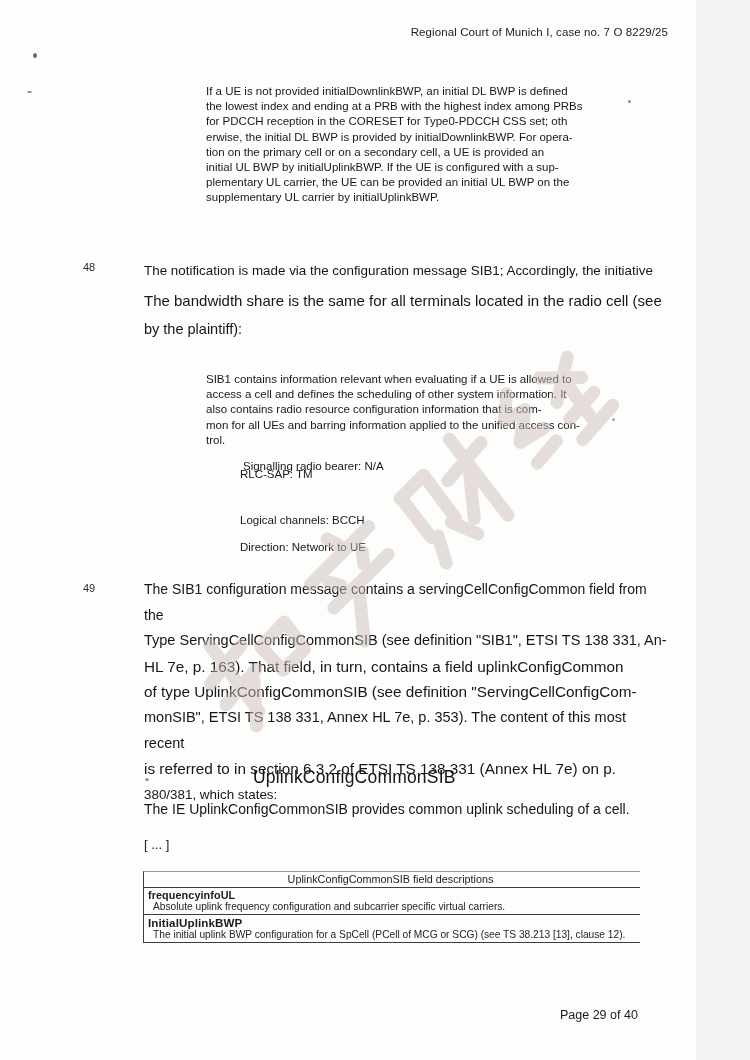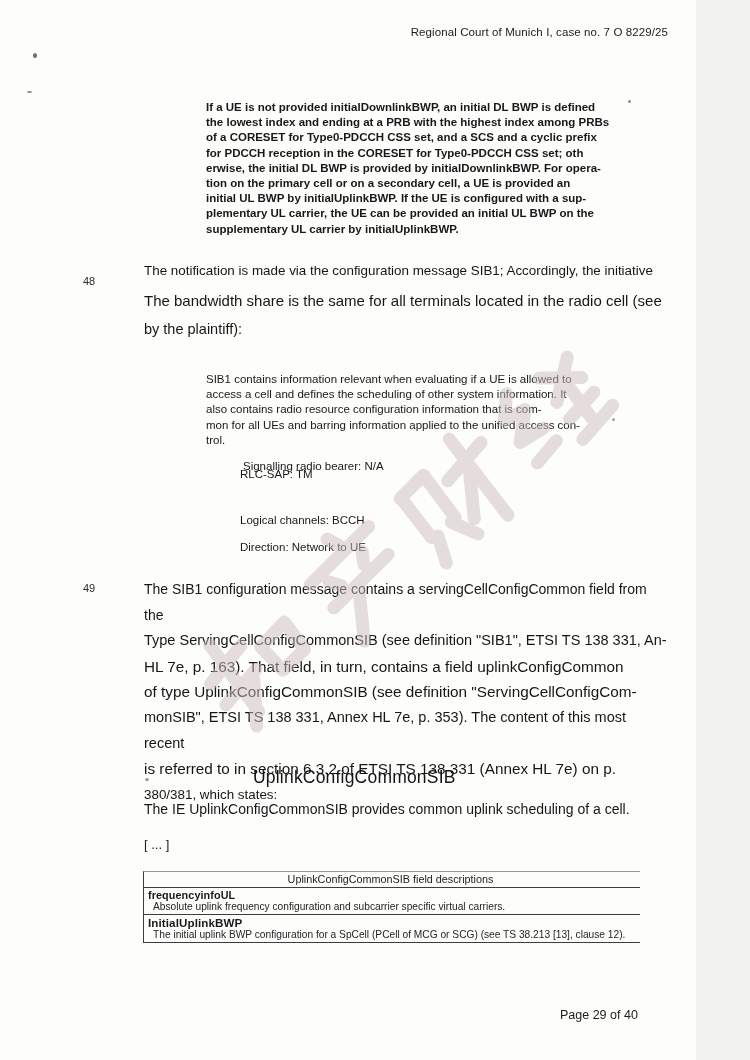--- a/index.html
+++ b/index.html
@@ -19,21 +19,21 @@
     position:absolute;top:26px;right:28px;
     font-size:11.5px;color:#1b1b1b;letter-spacing:.1px;
   }
   
   .page-num{
     position:absolute;top:1008px;left:560px;
     font-size:12.5px;color:#1b1b1b;
   }
   
   .bq{position:absolute;left:206px;width:416px;font-size:11.5px;line-height:15.2px;color:#181818;}
-  .bq1{top:100px;font-weight:bold;}
+  .bq1{top:84px;}
   .bq2{top:372px;}
   .attr-line{position:absolute;left:240px;font-size:11.5px;color:#181818;}
   
   .pnum{position:absolute;left:83px;font-size:11px;color:#2a2a2a;}
   .para{position:absolute;left:144px;width:525px;color:#161616;}
   .para .ln{display:block;}
   .p48 .ln{line-height:29.5px;}
   .p49 .ln{line-height:25.6px;}
   .f13{font-size:13.4px;}
   .f14{font-size:14px;}
@@ -96,30 +96,29 @@
   <div class="speck b"></div>
   <div class="speck c"></div>
   <div class="speck d"></div>
   <div class="speck e"></div>
 
   <div class="case-ref">Regional Court of Munich I, case no. 7 O 8229/25</div>
 
   <div class="bq bq1">
     <div class="ln">If a UE is not provided initialDownlinkBWP, an initial DL BWP is defined</div>
     <div class="ln">the lowest index and ending at a PRB with the highest index among PRBs</div>
-    <div class="ln">of a CORESET for Type0-PDCCH CSS set, and a SCS and a cyclic prefix</div>
     <div class="ln">for PDCCH reception in the CORESET for Type0-PDCCH CSS set; oth</div>
     <div class="ln">erwise, the initial DL BWP is provided by initialDownlinkBWP. For opera-</div>
     <div class="ln">tion on the primary cell or on a secondary cell, a UE is provided an</div>
     <div class="ln">initial UL BWP by initialUplinkBWP. If the UE is configured with a sup-</div>
     <div class="ln">plementary UL carrier, the UE can be provided an initial UL BWP on the</div>
     <div class="ln">supplementary UL carrier by initialUplinkBWP.</div>
   </div>
 
-  <div class="pnum" style="top:275px;text-align:right;">48</div>
+  <div class="pnum" style="top:261px;text-align:right;">48</div>
   <div class="para p48" style="top:256px;">
     <span class="ln f13">The notification is made via the configuration message SIB1; Accordingly, the initiative</span>
     <span class="ln f15">The bandwidth share is the same for all terminals located in the radio cell (see</span>
     <span class="ln f145">by the plaintiff):</span>
   </div>
 
   <div class="bq bq2">
     <div class="ln">SIB1 contains information relevant when evaluating if a UE is allowed to</div>
     <div class="ln">access a cell and defines the scheduling of other system information. It</div>
     <div class="ln">also contains radio resource configuration information that is com-</div>

